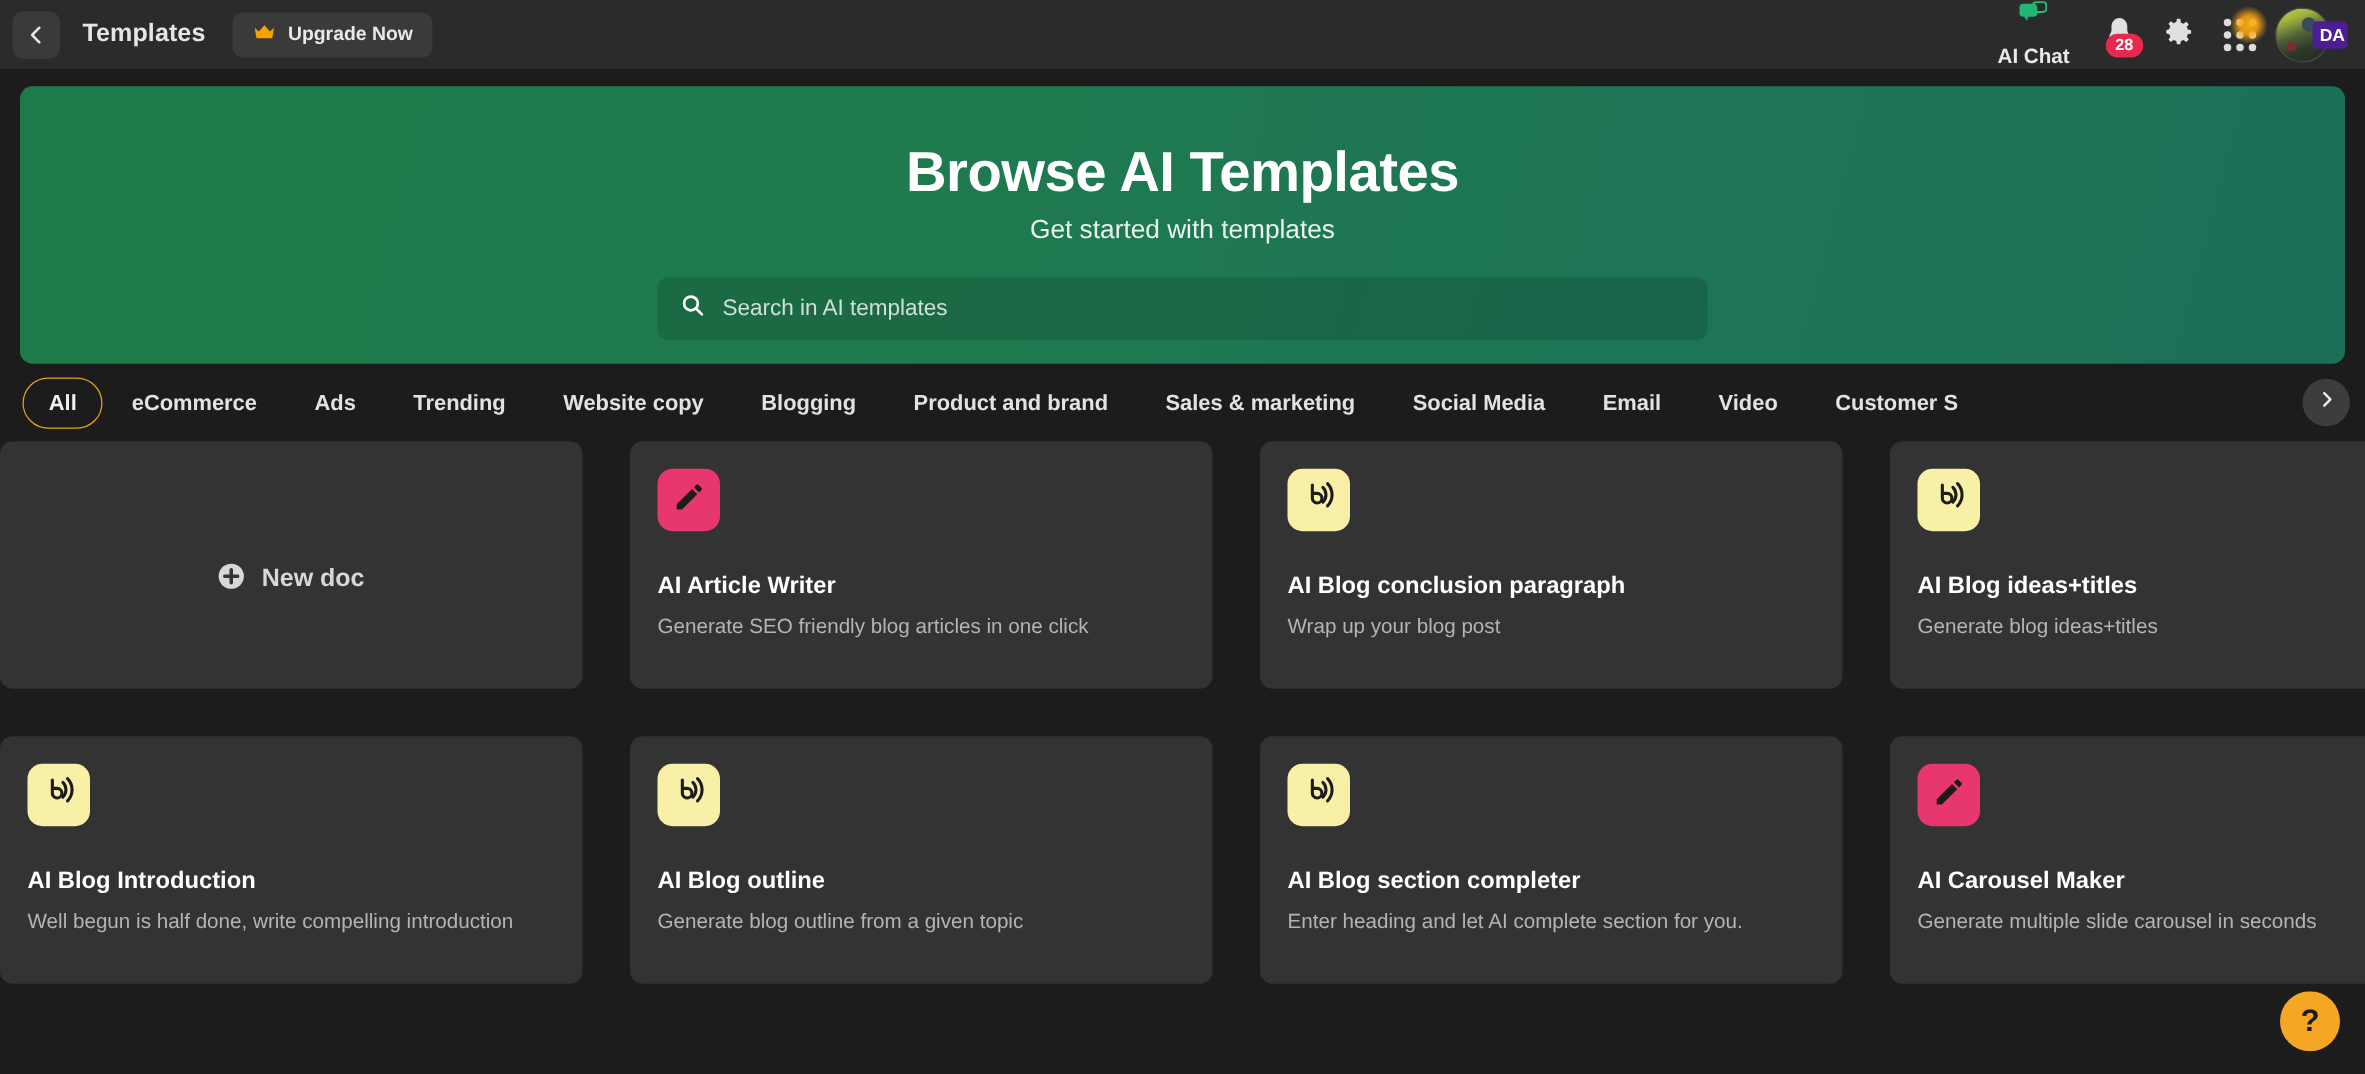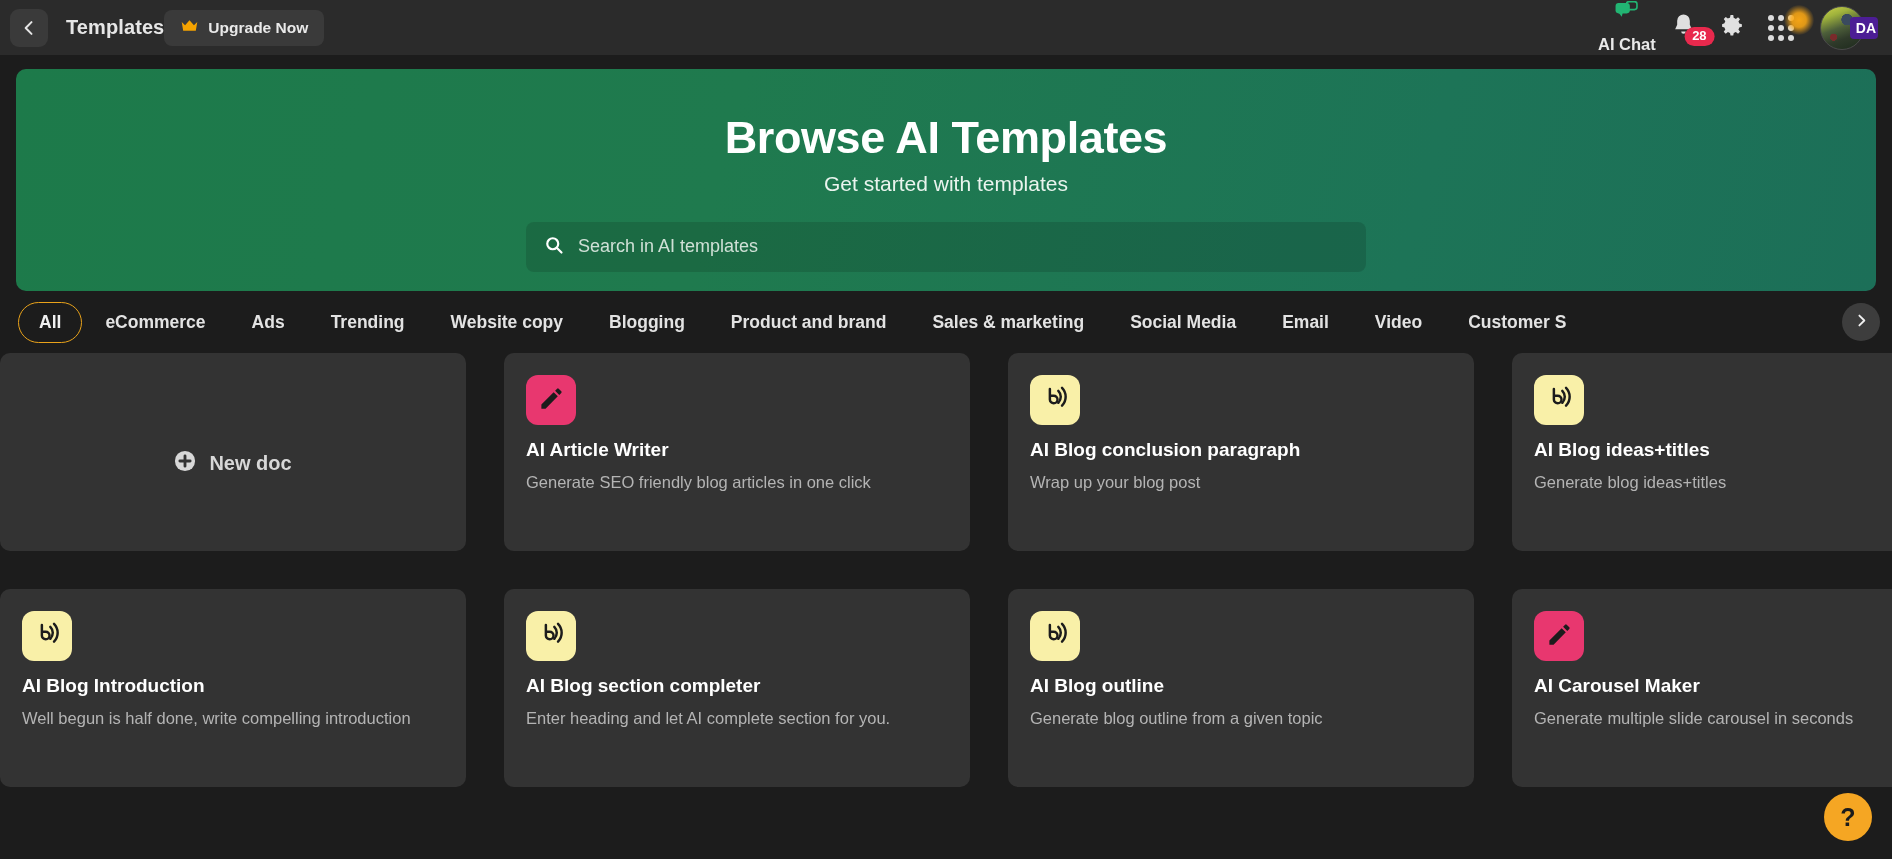--- a/index.html
+++ b/index.html
@@ -23,38 +23,39 @@
     background: #3a3a3a;
     display: flex; align-items: center; justify-content: center;
     flex: 0 0 auto; cursor: pointer;
   }
   .back-btn svg { display:block; }
   .tb-title {
     color: #e6e6e6; font-size: 20px; font-weight: 700;
     margin-left: 18px; letter-spacing: .1px;
   }
   .upgrade {
+    margin-left: 22px;
     height: 36px; border-radius: 8px; background: #3a3a3a;
     display: flex; align-items: center; gap: 9px;
     padding: 0 16px; cursor: pointer;
   }
   .upgrade .crown { font-size: 17px; color: #f5a300; line-height: 1; }
   .upgrade .lbl { color: #e9e9e9; font-size: 15.5px; font-weight: 700; }
 
   .tb-right {
     margin-left: auto; display: flex; align-items: center; gap: 0px;
   }
   .ai-chat {
     display: flex; align-items: center; gap: 10px;
     padding: 0 16px; cursor: pointer; flex-direction: column;
   }
   .ai-chat .lbl { color: #e9e9e9; font-size: 16.5px; font-weight: 700; }
   .icon-btn {
     width: 48px; height: 48px; position: relative;
-    display: flex; align-items: center; justify-content: flex-start;
+    display: flex; align-items: center; justify-content: center;
     cursor: pointer;
   }
   .badge {
     position: absolute; left: 50%; top: 23px;
     transform: translateX(-38%);
     background: #e8294d; color: #fff;
     font-size: 13px; font-weight: 700;
     border-radius: 11px; padding: 2px 7px 3px;
     min-width: 30px; text-align: center; line-height: 1.1;
   }
@@ -148,21 +149,21 @@
     border-radius: 10px;
     height: 198px;
     padding: 22px 22px 0 22px;
     cursor: pointer;
     position: relative;
   }
   .card .tile {
     width: 50px; height: 50px; border-radius: 12px;
     display: flex; align-items: center; justify-content: center;
   }
-  .card .t { color: #ffffff; font-size: 19px; font-weight: 700; margin-top: 14px; }
+  .card .t { color: #ffffff; font-size: 19px; font-weight: 700; margin-top: 33px; }
   .card .d { color: #b4b4b4; font-size: 16.5px; margin-top: 10px; line-height: 1.38; }
 
   .card.newdoc {
     display: flex; align-items: center; justify-content: center;
     gap: 13px;
   }
   .card.newdoc .lbl { color: #d8d8d8; font-size: 20px; font-weight: 700; }
 
   
   .help-fab {
@@ -352,35 +353,35 @@
 
   <div class="card">
     <div class="tile" style="background:#f9f0a8">
       <span>
         <svg width="27" height="27" viewBox="0 0 24 24" fill="none" stroke="#1c1c1c" stroke-width="2.2" stroke-linecap="round">
             <path d="M7 3.5v9.4a3.4 3.4 0 1 0 3.4-3.4H7" stroke-linejoin="round"></path>
             <path d="M14.5 5.2a7.5 7.5 0 0 1 0 10.6M17.8 2.6a11.3 11.3 0 0 1 0 15.8"></path>
           </svg>
       </span>
     </div>
-    <div class="t">AI Blog section completer</div>
-    <div class="d">Enter heading and let AI complete section for you.</div>
+    <div class="t">AI Blog outline</div>
+    <div class="d">Generate blog outline from a given topic</div>
   </div>
 
   <div class="card">
     <div class="tile" style="background:#f9f0a8">
       <span>
         <svg width="27" height="27" viewBox="0 0 24 24" fill="none" stroke="#1c1c1c" stroke-width="2.2" stroke-linecap="round">
             <path d="M7 3.5v9.4a3.4 3.4 0 1 0 3.4-3.4H7" stroke-linejoin="round"></path>
             <path d="M14.5 5.2a7.5 7.5 0 0 1 0 10.6M17.8 2.6a11.3 11.3 0 0 1 0 15.8"></path>
           </svg>
       </span>
     </div>
-    <div class="t">AI Blog outline</div>
-    <div class="d">Generate blog outline from a given topic</div>
+    <div class="t">AI Blog section completer</div>
+    <div class="d">Enter heading and let AI complete section for you.</div>
   </div>
 
   <div class="card">
     <div class="tile" style="background:#e8376f">
       <span>
         <svg width="27" height="27" viewBox="0 0 24 24" fill="#1c1c1c">
             <path d="M3 17.3V21h3.7L17.6 10.1l-3.7-3.7L3 17.3zM20.7 7a1 1 0 0 0 0-1.4l-2.3-2.3a1 1 0 0 0-1.4 0l-1.8 1.8 3.7 3.7L20.7 7z"></path>
           </svg>
       </span>
     </div>

